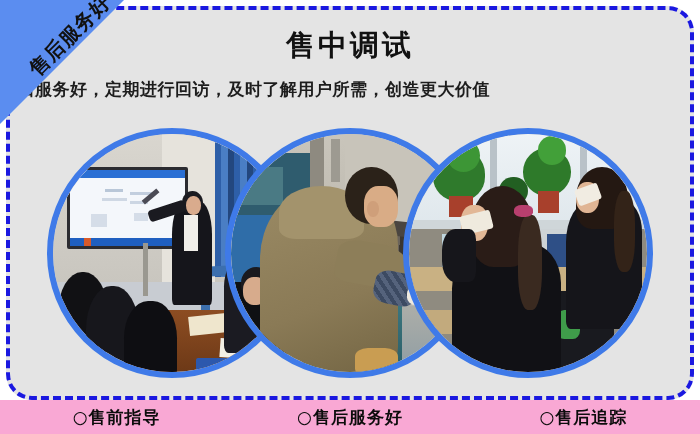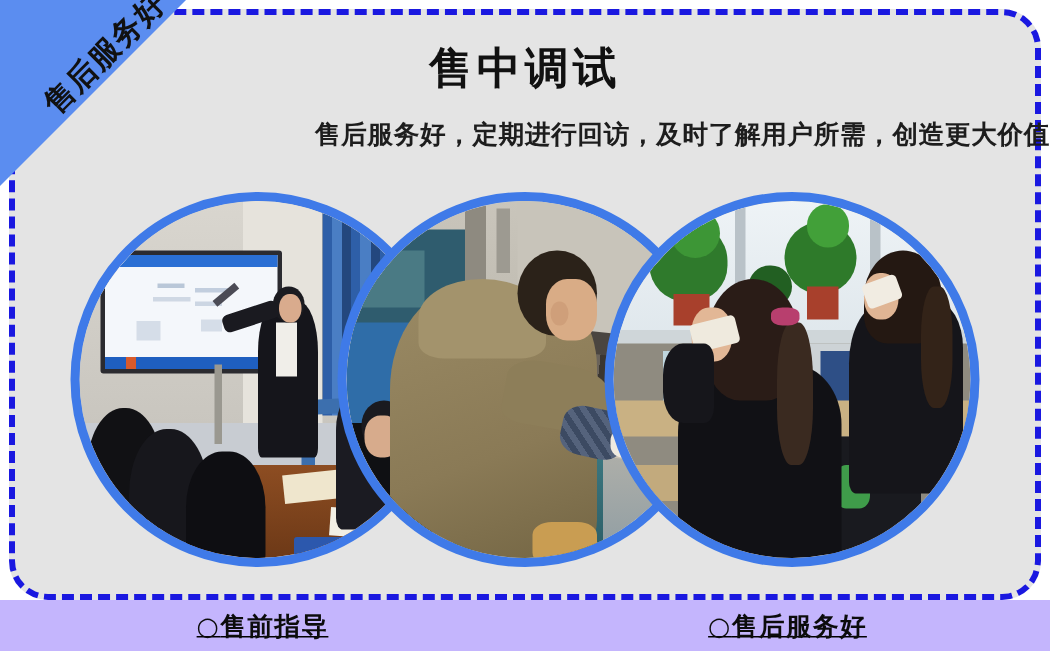--- a/index.html
+++ b/index.html
@@ -74,21 +74,21 @@
     font-weight: bold;
     color: #111111;
     letter-spacing: 3px;
     z-index: 4;
   }
   .subtitle {
     position: absolute;
     left: 0;
     top: 78px;
     width: 700px;
-    text-align: right;
+    text-align: left;
     font-size: 17px;
     font-weight: bold;
     color: #1d1d1d;
     letter-spacing: 0.5px;
     z-index: 4;
   }
   
   .circles {
     position: absolute;
     left: 0;
@@ -219,25 +219,24 @@
   .p3-chair     { left:60%; top:66%; width:26%; height:34%; background:#191a1f; border-radius:14% 14% 4% 4%; }
   .p3-green     { left:62%; top:74%; width:10%; height:12%; background:#3f9c4a; border-radius:30%; }
 
   
   .footer {
     position: absolute;
     left: 0;
     bottom: 0;
     width: 700px;
     height: 34px;
-    background: #c4b5fd;
+    background: #f9a8d4;
     display: flex;
     align-items: center;
     z-index: 5;
-    text-decoration: underline;
   }
   .foot-item {
     flex: 1;
     text-align: center;
     color: #0c0c0c;
     font-size: 17px;
     font-weight: bold;
     letter-spacing: 1px;
     white-space: nowrap;
   }
@@ -367,15 +366,18 @@
 
   </div>
 
   <div class="footer">
     <div class="foot-item">
       <span>○</span><span>售前指导</span>
     </div>
     <div class="foot-item">
       <span>○</span><span>售后服务好</span>
     </div>
+    <div class="foot-item">
+      <span>○</span><span>售后追踪</span>
+    </div>
   </div>
 
 </div>
 
 </body></html>

